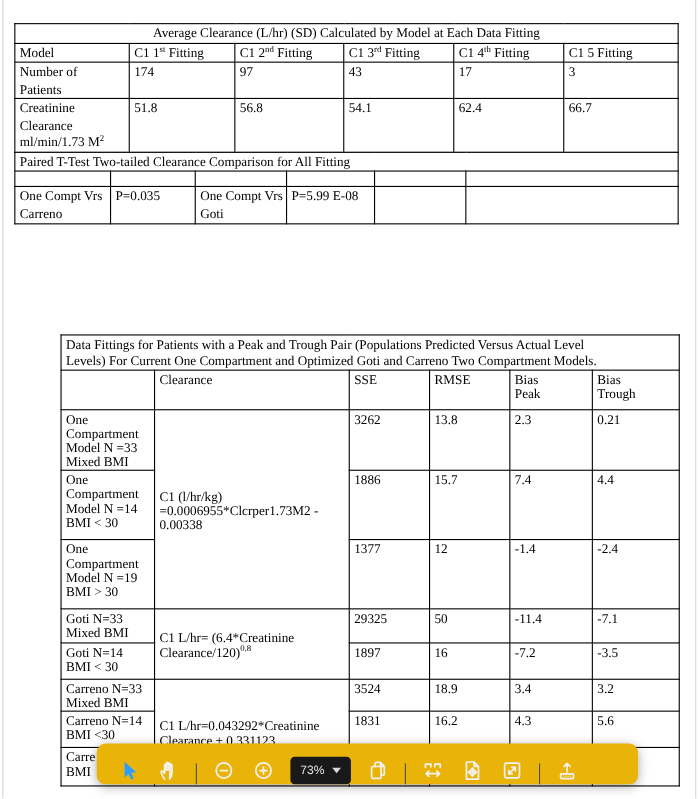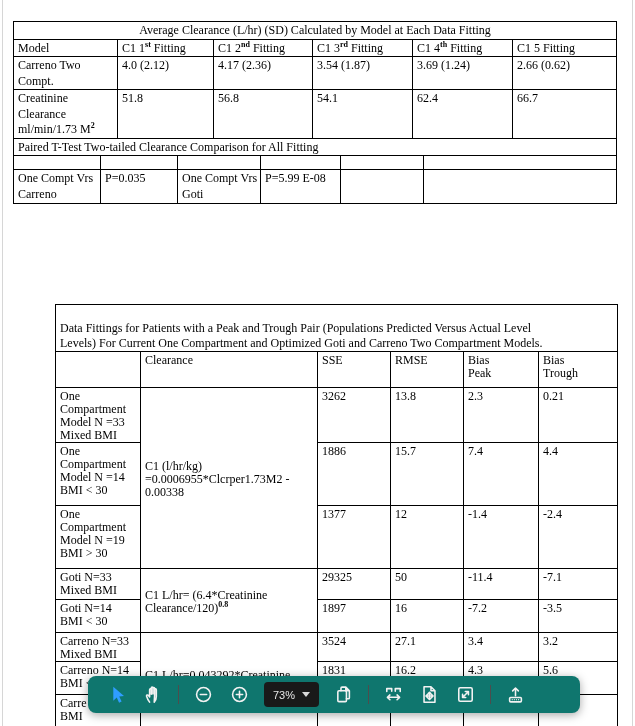--- a/index.html
+++ b/index.html
@@ -15,47 +15,47 @@
   table{border-collapse:collapse;table-layout:fixed;background:#fff;}
   td{
     border:1px solid #000;
     vertical-align:top;
     padding:1px 4px 0 4px;
     font-size:12px;
     line-height:15.5px;
     overflow:hidden;
     white-space:nowrap;
   }
-  sup{font-size:8px;line-height:0;font-weight:bold;}
+  sup{font-size:8px;line-height:0;}
   .center{text-align:center;}
 
   
   .t1-wrap{position:absolute;left:13px;top:21px;width:604px;}
   .t1a,.t1b{width:604px;}
   .t1b{margin-top:-1px;}
   .rh-title{height:16px;} .rh-head{height:16px;margin-left:40px;}
   .rh32{height:32px;} .rh17{height:17px;} .rh48{height:48px;}
   .rh15{height:15px;} .rh14{height:14px;} .rh34{height:34px;margin-top:40px;}
 
   
   .t2{position:absolute;left:55px;top:304px;width:563px;}
   .t2 td{font-size:12px;line-height:13px;padding-top:2px;}
-  .t2 .title-cell{line-height:15px;padding-top:16px;}
+  .t2 .title-cell{line-height:15px;padding-top:1px;}
   .r2-title{height:32px;} .r2-head{height:36px;}
   .r2a{height:54px;} .r2b{height:63px;} .r2c{height:63px;}
   .r2d{height:31px;} .r2e{height:33px;}
   .r2f{height:28px;} .r2g{height:33px;} .r2h{height:35px;}
   .vmid{vertical-align:middle;}
 
   
   .toolbar{
     position:absolute;left:88px;top:676px;width:492px;height:37px;
-    background:#0f766e;border-radius:8px;
+    background:#eab308;border-radius:8px;
     box-shadow:0 2px 10px rgba(0,0,0,.35);
-    display:flex;align-items:center;gap:13px;
+    display:flex;align-items:flex-end;gap:13px;
     padding:0 18px;box-sizing:border-box;
     font-family:"Liberation Sans","DejaVu Sans",sans-serif;
   }
   .tb-btn{display:flex;align-items:center;justify-content:center;
     width:23px;height:26px;flex:0 0 auto;cursor:pointer;background:none;border:none;padding:0;}
   .tb-sep{width:1px;height:19px;background:#4d4d4d;flex:0 0 auto;}
   .zoom-box{
     display:flex;align-items:center;gap:7px;
     background:#191919;border-radius:4px;height:25px;padding:0 9px;
     cursor:pointer;flex:0 0 auto;border:none;
@@ -88,28 +88,28 @@
     <tr class="rh-head">
       <td>Model</td>
       <td><span>C1 1</span><sup>st</sup><span> Fitting</span></td>
       <td><span>C1 2</span><sup>nd</sup><span> Fitting</span></td>
       <td><span>C1 3</span><sup>rd</sup><span> Fitting</span></td>
       <td><span>C1 4</span><sup>th</sup><span> Fitting</span></td>
       <td>C1 5 Fitting</td>
     </tr>
     <tr class="rh32">
       <td>
-            <div>Carreno Two</div>
-            <div>Compt.</div>
+            <div>Number of</div>
+            <div>Patients</div>
           </td>
-      <td>4.0 (2.12)</td>
-      <td>4.17 (2.36)</td>
-      <td>3.54 (1.87)</td>
-      <td>3.69 (1.24)</td>
-      <td>2.66 (0.62)</td>
+      <td>174</td>
+      <td>97</td>
+      <td>43</td>
+      <td>17</td>
+      <td>3</td>
     </tr>
     <tr class="rh48">
       <td>
         <div>Creatinine</div>
         <div>Clearance</div>
         <div><span>ml/min/1.73 M</span><sup>2</sup></div>
       </td>
       <td>51.8</td>
       <td>56.8</td>
       <td>54.1</td>
@@ -255,21 +255,21 @@
   <tr class="r2f">
     <td>
           <div>Carreno N=33</div>
           <div>Mixed BMI</div>
         </td>
     <td rowspan="3" class="vmid">
       <div>C1 L/hr=0.043292*Creatinine</div>
           <div>Clearance + 0.331123</div>
     </td>
     <td>3524</td>
-    <td>27.1</td>
+    <td>18.9</td>
     <td>3.4</td>
     <td>3.2</td>
   </tr>
   <tr class="r2g">
     <td>
           <div>Carreno N=14</div>
           <div>BMI &lt;30</div>
         </td>
     <td>1831</td>
     <td>16.2</td>

